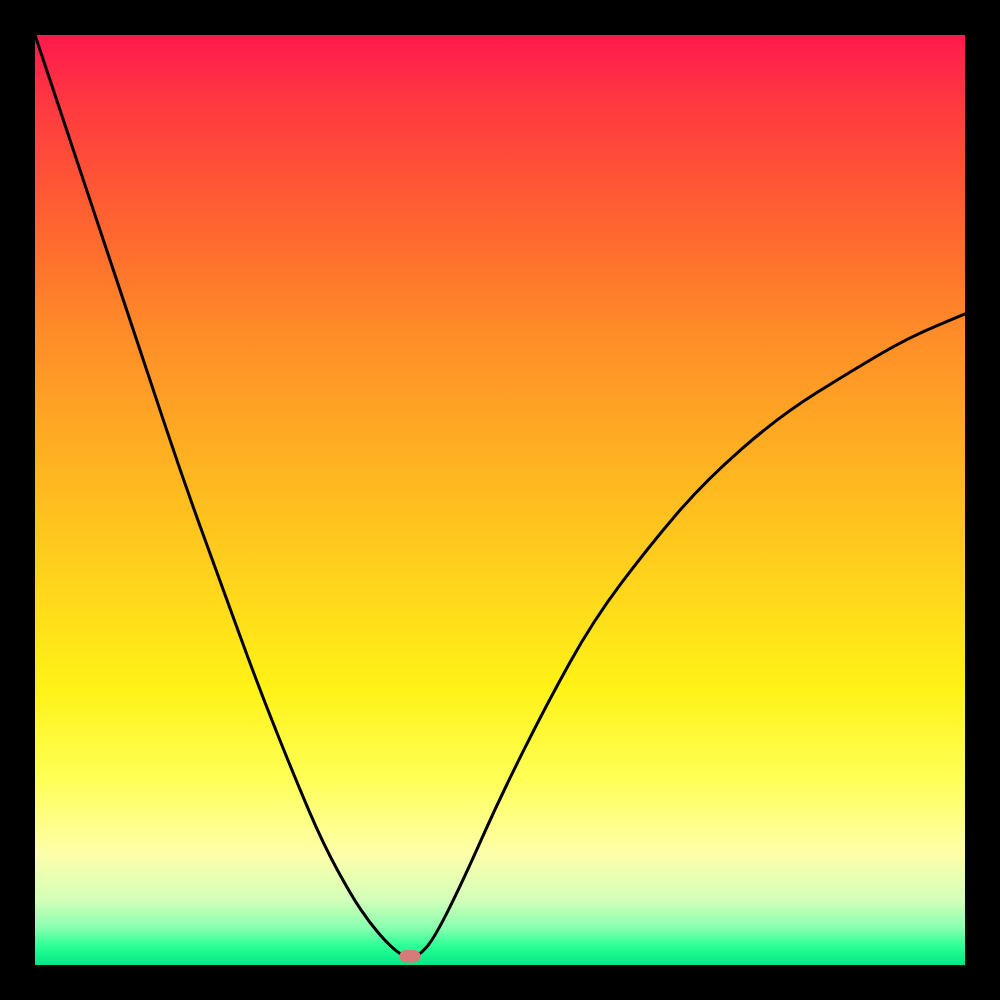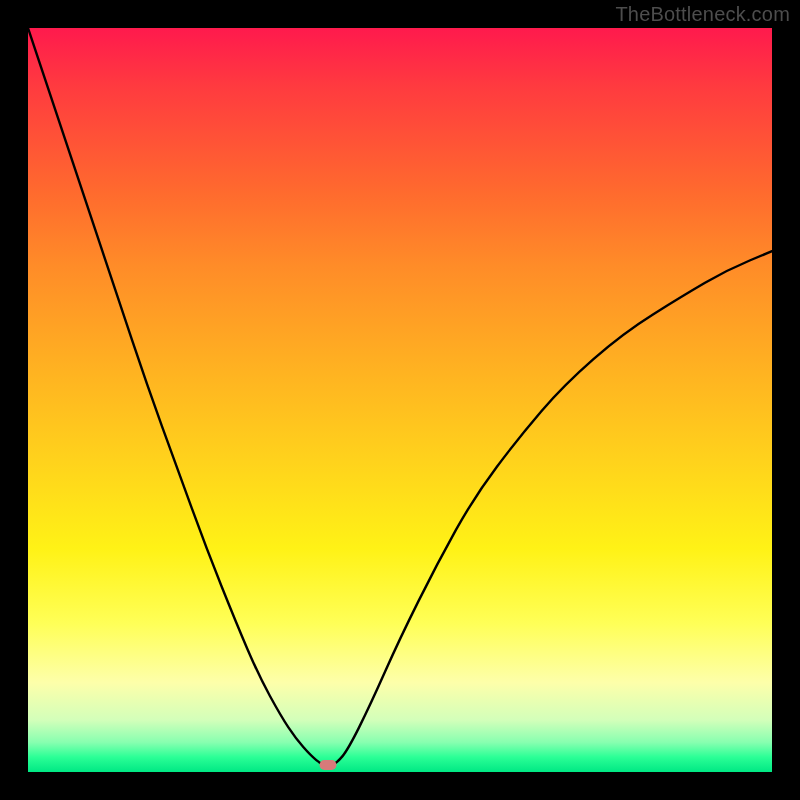--- a/index.html
+++ b/index.html
@@ -72,14 +72,13 @@
 
 <div class="frame">
 
   <div class="plot-area">
     <svg class="curve-svg" viewBox="0 0 744 744" preserveAspectRatio="none">
       <path fill="none" stroke="#000" stroke-width="2.4" stroke-linecap="round" d="M 0.00 0.00 Q 0.00 0.00 14.88 44.64 Q 29.76 89.28 44.64 133.92 Q 59.52 178.56 74.40 223.20 Q 89.28 267.84 104.16 312.48 Q 119.04 357.12 133.92 398.04 Q 148.80 438.96 163.68 479.88 Q 178.56 520.80 193.44 558.00 Q 208.32 595.20 219.48 621.24 Q 230.64 647.28 241.80 667.74 Q 252.96 688.20 260.40 699.36 Q 267.84 710.52 275.28 719.08 Q 282.72 727.63 288.30 732.10 Q 293.88 736.56 297.60 737.30 Q 301.32 738.05 305.04 736.56 Q 308.76 735.07 314.34 728.38 Q 319.92 721.68 331.08 699.36 Q 342.24 677.04 357.12 643.56 Q 372.00 610.08 390.60 572.88 Q 409.20 535.68 427.80 502.20 Q 446.40 468.72 468.72 438.96 Q 491.04 409.20 513.36 383.16 Q 535.68 357.12 565.44 331.08 Q 595.20 305.04 624.96 286.44 Q 654.72 267.84 677.04 254.82 Q 699.36 241.80 721.68 232.50 T 744.00 223.20"></path>
     </svg>
     <div class="marker" style="left: 299.832px; top: 737.304px;"></div>
   </div>
 
-  <div class="watermark">TheBottleneck.com</div>
 </div>
 
 </body></html>

